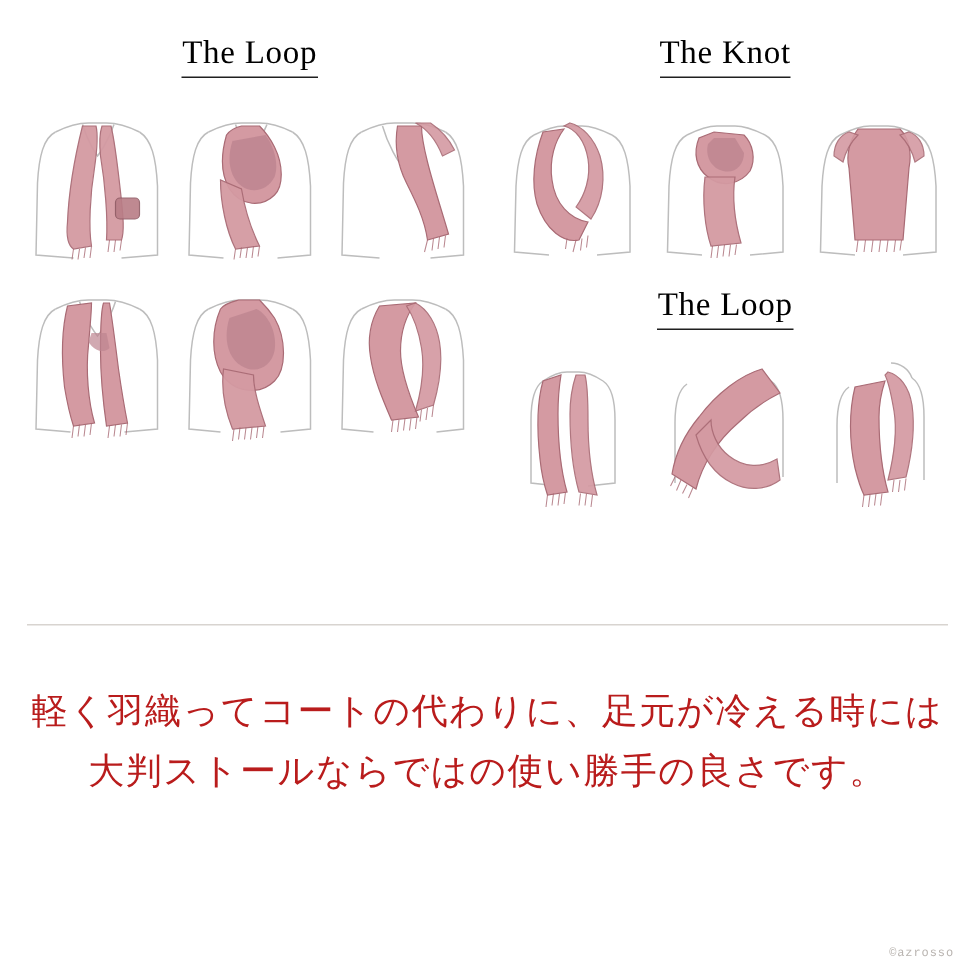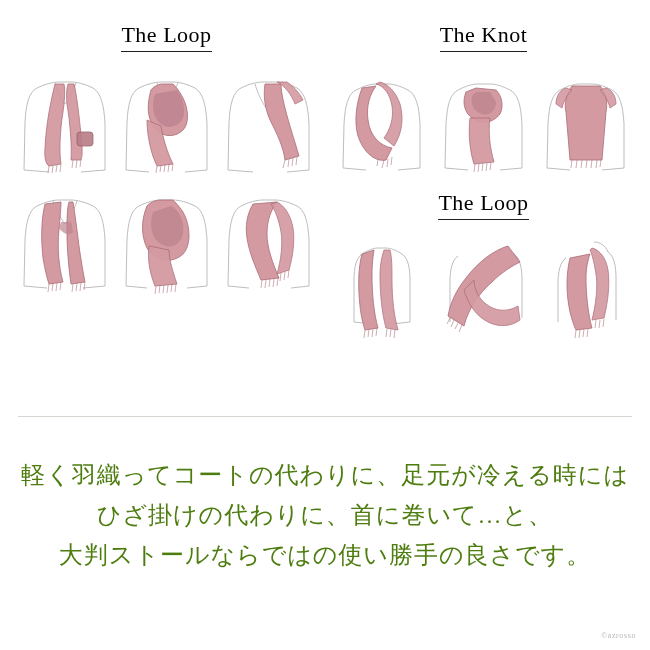--- a/index.html
+++ b/index.html
@@ -77,34 +77,34 @@
   }
 
   
   .caption {
     position: absolute;
     left: 0;
     right: 0;
     top: 455px;
     text-align: center;
     font-family: "Liberation Serif", serif;
-    color: #4d7c0f;
+    color: #b91c1c;
   }
   .caption-line {
     font-size: 24px;
     line-height: 40px;
     letter-spacing: 1px;
   }
 
   
   .credit {
     position: absolute;
     right: 14px;
     bottom: 10px;
-    font-family: Liberation Serif, serif;
+    font-family: Liberation Mono, monospace;
     font-size: 8px;
     color: #b9b4b0;
     letter-spacing: 0.6px;
   }
 </style>
 </head>
 <body>
 
 <div class="page">
 
@@ -371,19 +371,18 @@
         </div>
       </div>
 
     </div>
   </div>
 
   <div class="divider"></div>
 
   <div class="caption">
     <div class="caption-line">軽く羽織ってコートの代わりに、足元が冷える時には</div>
-    <div class="caption-line">ひざ掛けの代わりに、首に巻いて…と、</div>
     <div class="caption-line">大判ストールならではの使い勝手の良さです。</div>
   </div>
 
   <div class="credit">©azrosso</div>
 
 </div>
 
 </body></html>

